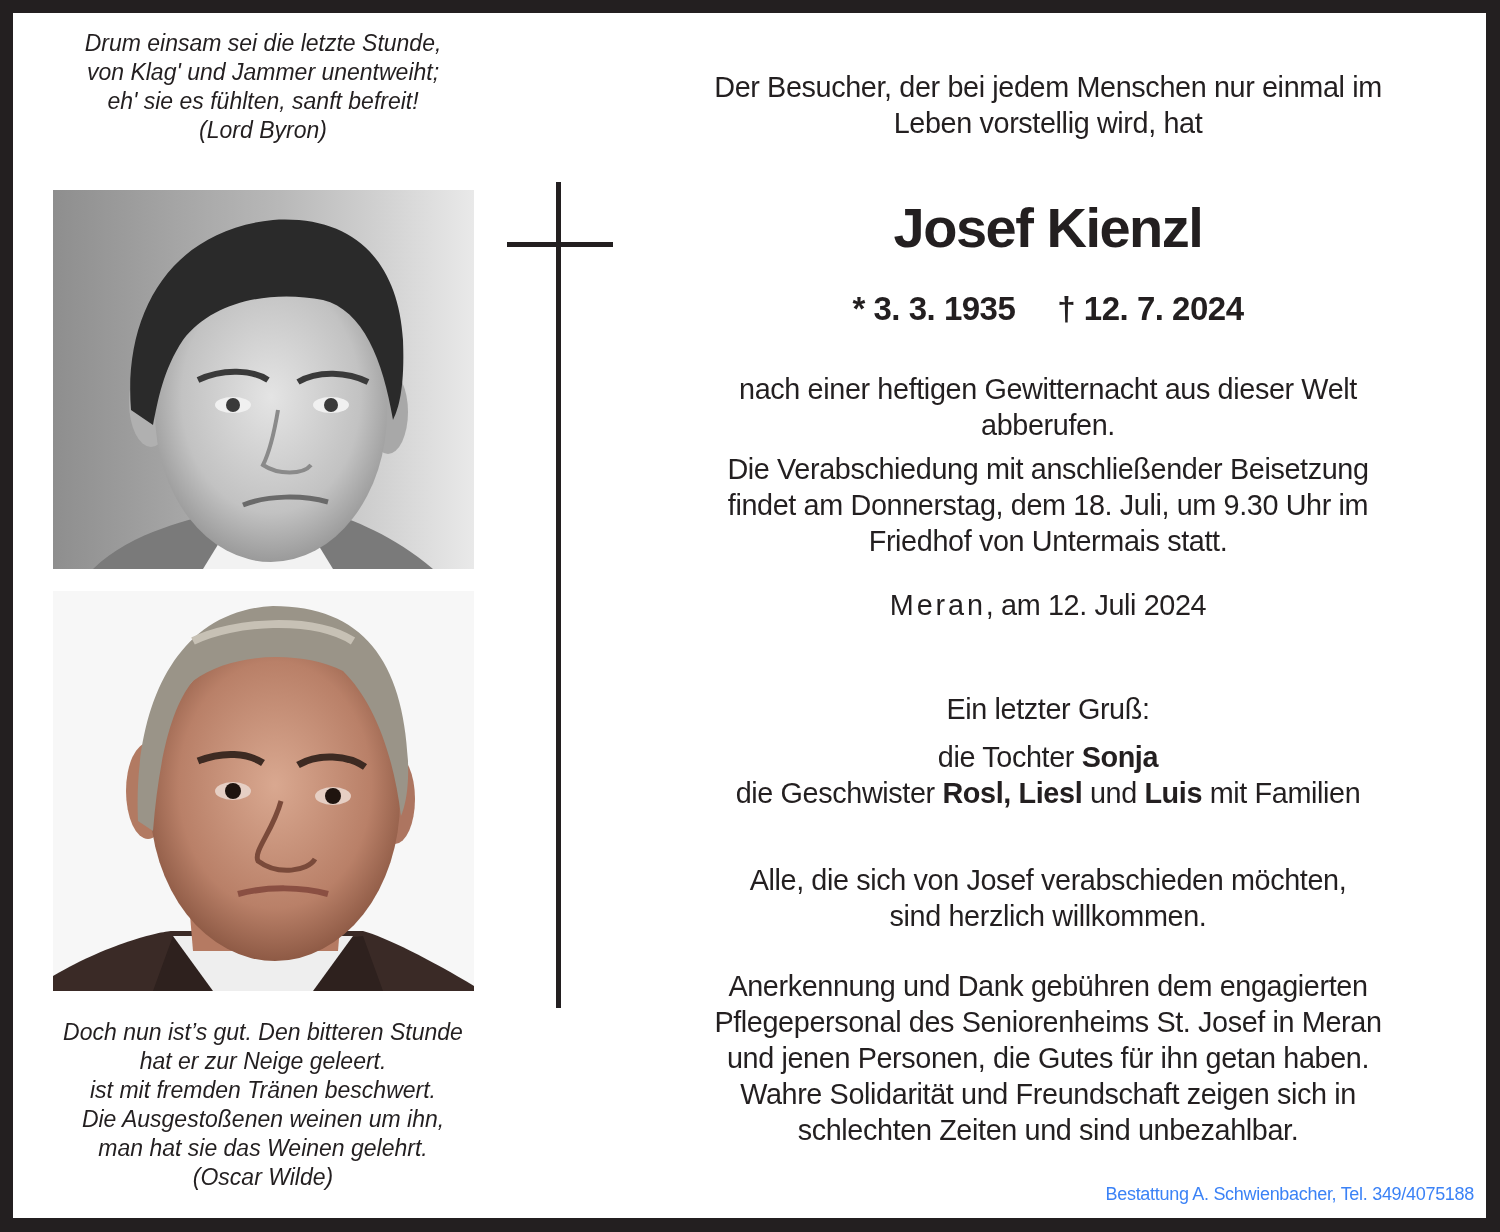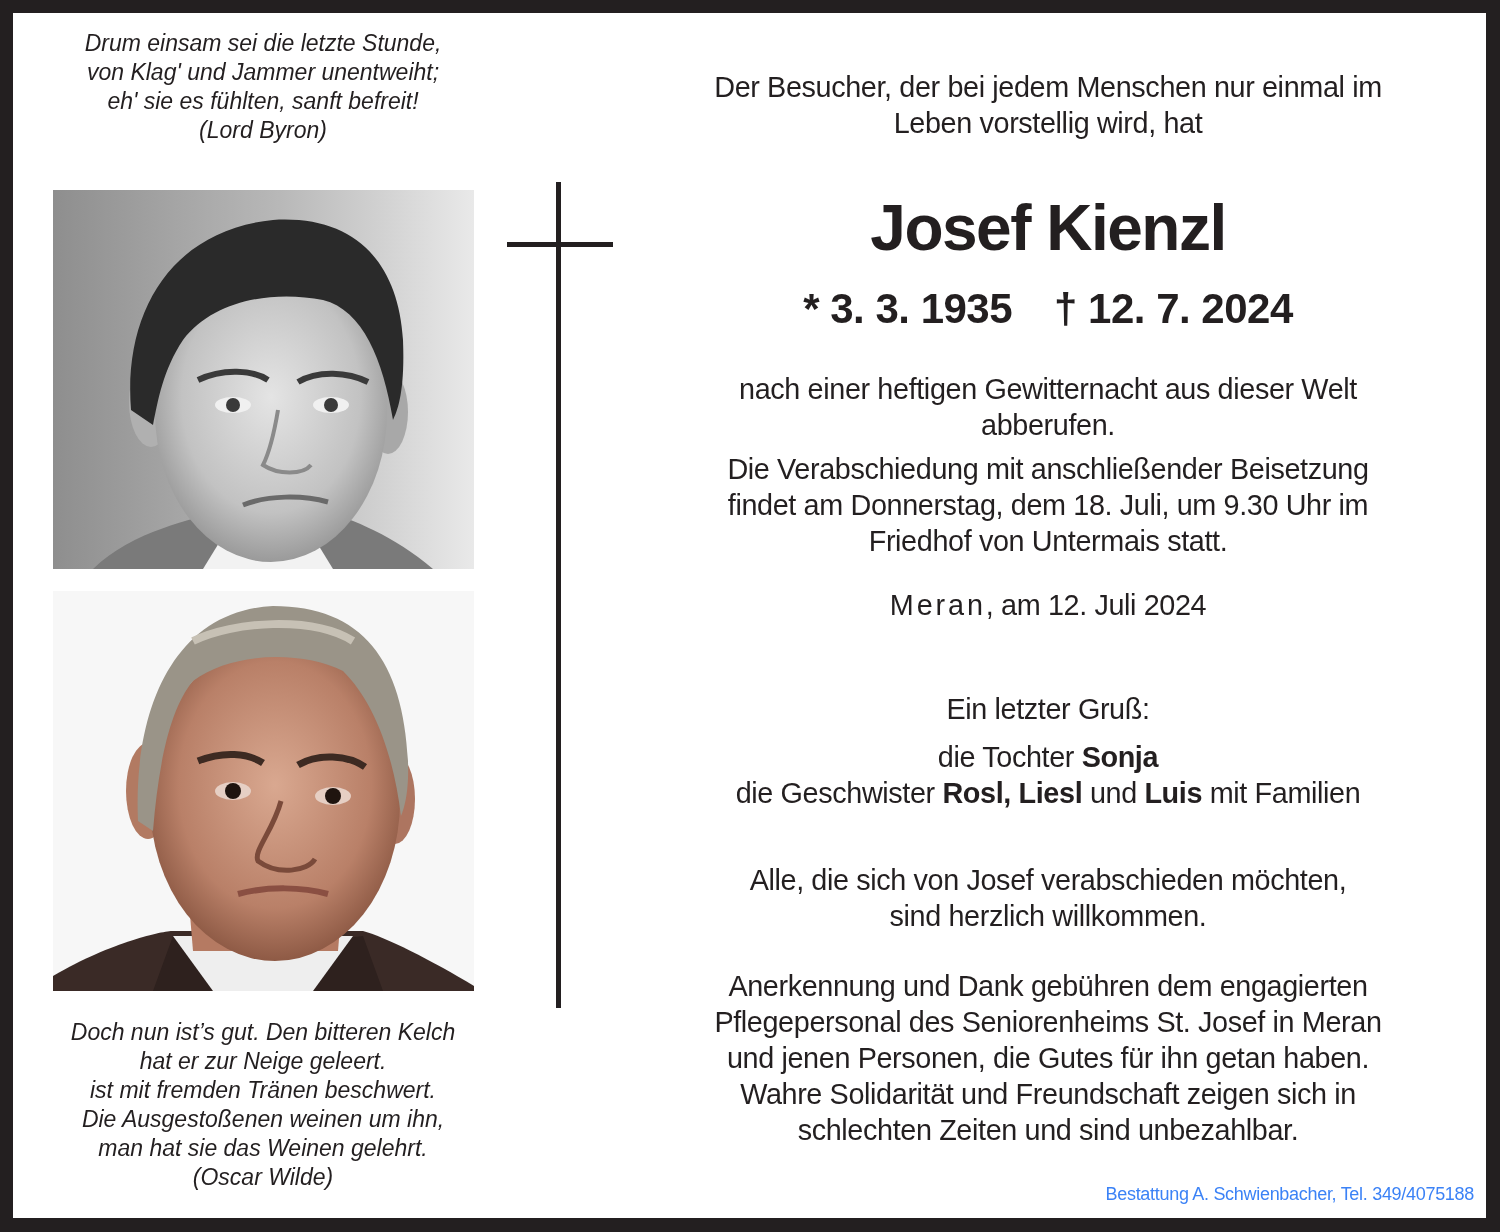--- a/index.html
+++ b/index.html
@@ -64,28 +64,28 @@
   .body-text {
     font-size: 30px;
     line-height: 36px;
     letter-spacing: -0.4px;
     transform: scaleX(0.96);
     transform-origin: center top;
   }
   .intro { top: 56px; }
   .name {
     top: 170px;
-    font-size: 64px;
+    font-size: 56px;
     font-weight: bold;
     line-height: 90px;
     letter-spacing: -1.5px;
   }
   .dates {
     top: 276px;
-    font-size: 42px;
+    font-size: 33px;
     font-weight: bold;
     line-height: 40px;
     letter-spacing: -0.5px;
   }
   .dates .gap { display: inline-block; width: 42px; }
   .passing { top: 358px; }
   .ceremony { top: 438px; }
   .place-date { top: 574px; }
   .place-date .spaced { letter-spacing: 3px; }
   .greeting { top: 678px; }
@@ -193,21 +193,21 @@
       <ellipse cx="280" cy="205" rx="18" ry="9" fill="#e6cfc4"></ellipse>
       <circle cx="280" cy="205" r="8" fill="#1f140f"></circle>
 
       <path d="M228 210 C 220 240, 200 260, 205 270 C 225 285, 255 280, 262 268" stroke="#7a4a3a" stroke-width="5" fill="none"></path>
 
       <path d="M185 303 C 215 295, 250 296, 275 303" stroke="#8a4f42" stroke-width="6" fill="none"></path>
     </svg>
   </div>
 
   <div class="quote quote-bottom">
-    <span class="line">Doch nun ist’s gut. Den bitteren Kelch</span>
+    <span class="line">Doch nun ist’s gut. Den bitteren Stunde</span>
     <span class="line">hat er zur Neige geleert.</span>
     <span class="line">ist mit fremden Tränen beschwert.</span>
     <span class="line">Die Ausgestoßenen weinen um ihn,</span>
     <span class="line">man hat sie das Weinen gelehrt.</span>
     <span class="line">(Oscar Wilde)</span>
   </div>
 
   <div>
     <div class="cross-vertical"></div>
     <div class="cross-horizontal"></div>

